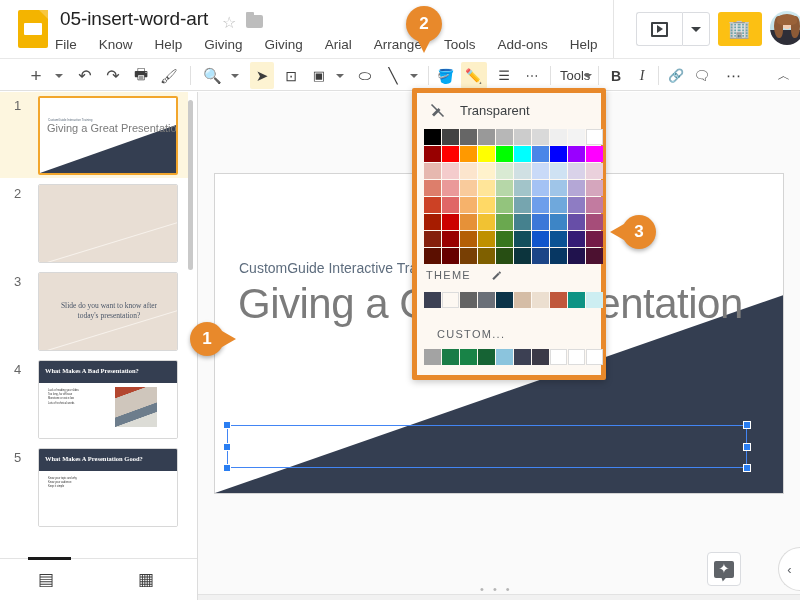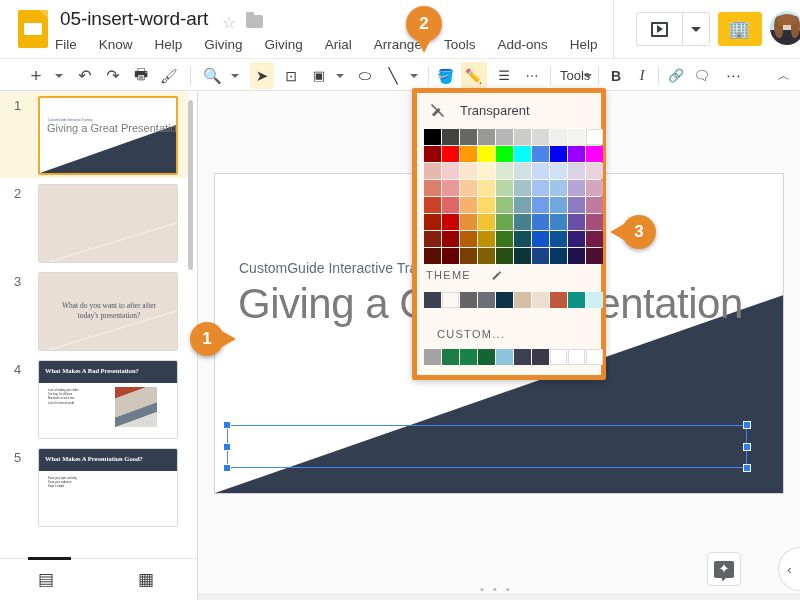--- a/index.html
+++ b/index.html
@@ -334,21 +334,21 @@
           <div style="position:absolute;left:-10px;top:55px;width:180px;height:1px;background:#f7f2ec;transform:rotate(-17deg);"></div>
         </div>
       </div>
     </div>
 
     <div class="slide-row" style="top:176px;">
       <div class="slide-num">3</div>
       <div class="thumb">
         <div class="thumb-inner" style="background:#e8ded4;">
           <div style="position:absolute;left:-10px;top:55px;width:180px;height:1px;background:#f7f2ec;transform:rotate(-17deg);"></div>
-          <div style="position:absolute;left:16px;top:28px;width:108px;text-align:center;font-size:7.5px;line-height:10px;color:#4a5668;font-family:'Liberation Serif',serif;">What do you want to after after today's presentation?</div>
+          <div style="position:absolute;left:16px;top:28px;width:108px;text-align:center;font-size:7.5px;line-height:10px;color:#4a5668;font-family:'Liberation Serif',serif;">Slide do you want to know after today's presentation?</div>
         </div>
       </div>
     </div>
 
     <div class="slide-row" style="top:264px;">
       <div class="slide-num">4</div>
       <div class="thumb">
         <div class="thumb-inner" style="background:#fff;">
           <div style="position:absolute;left:0;top:0;width:100%;height:22px;background:#343e51;"></div>
           <div style="position:absolute;left:6px;top:6px;font-size:6.5px;font-weight:bold;color:#fff;font-family:'Liberation Serif',serif;">What Makes A Bad Presentation?</div>

